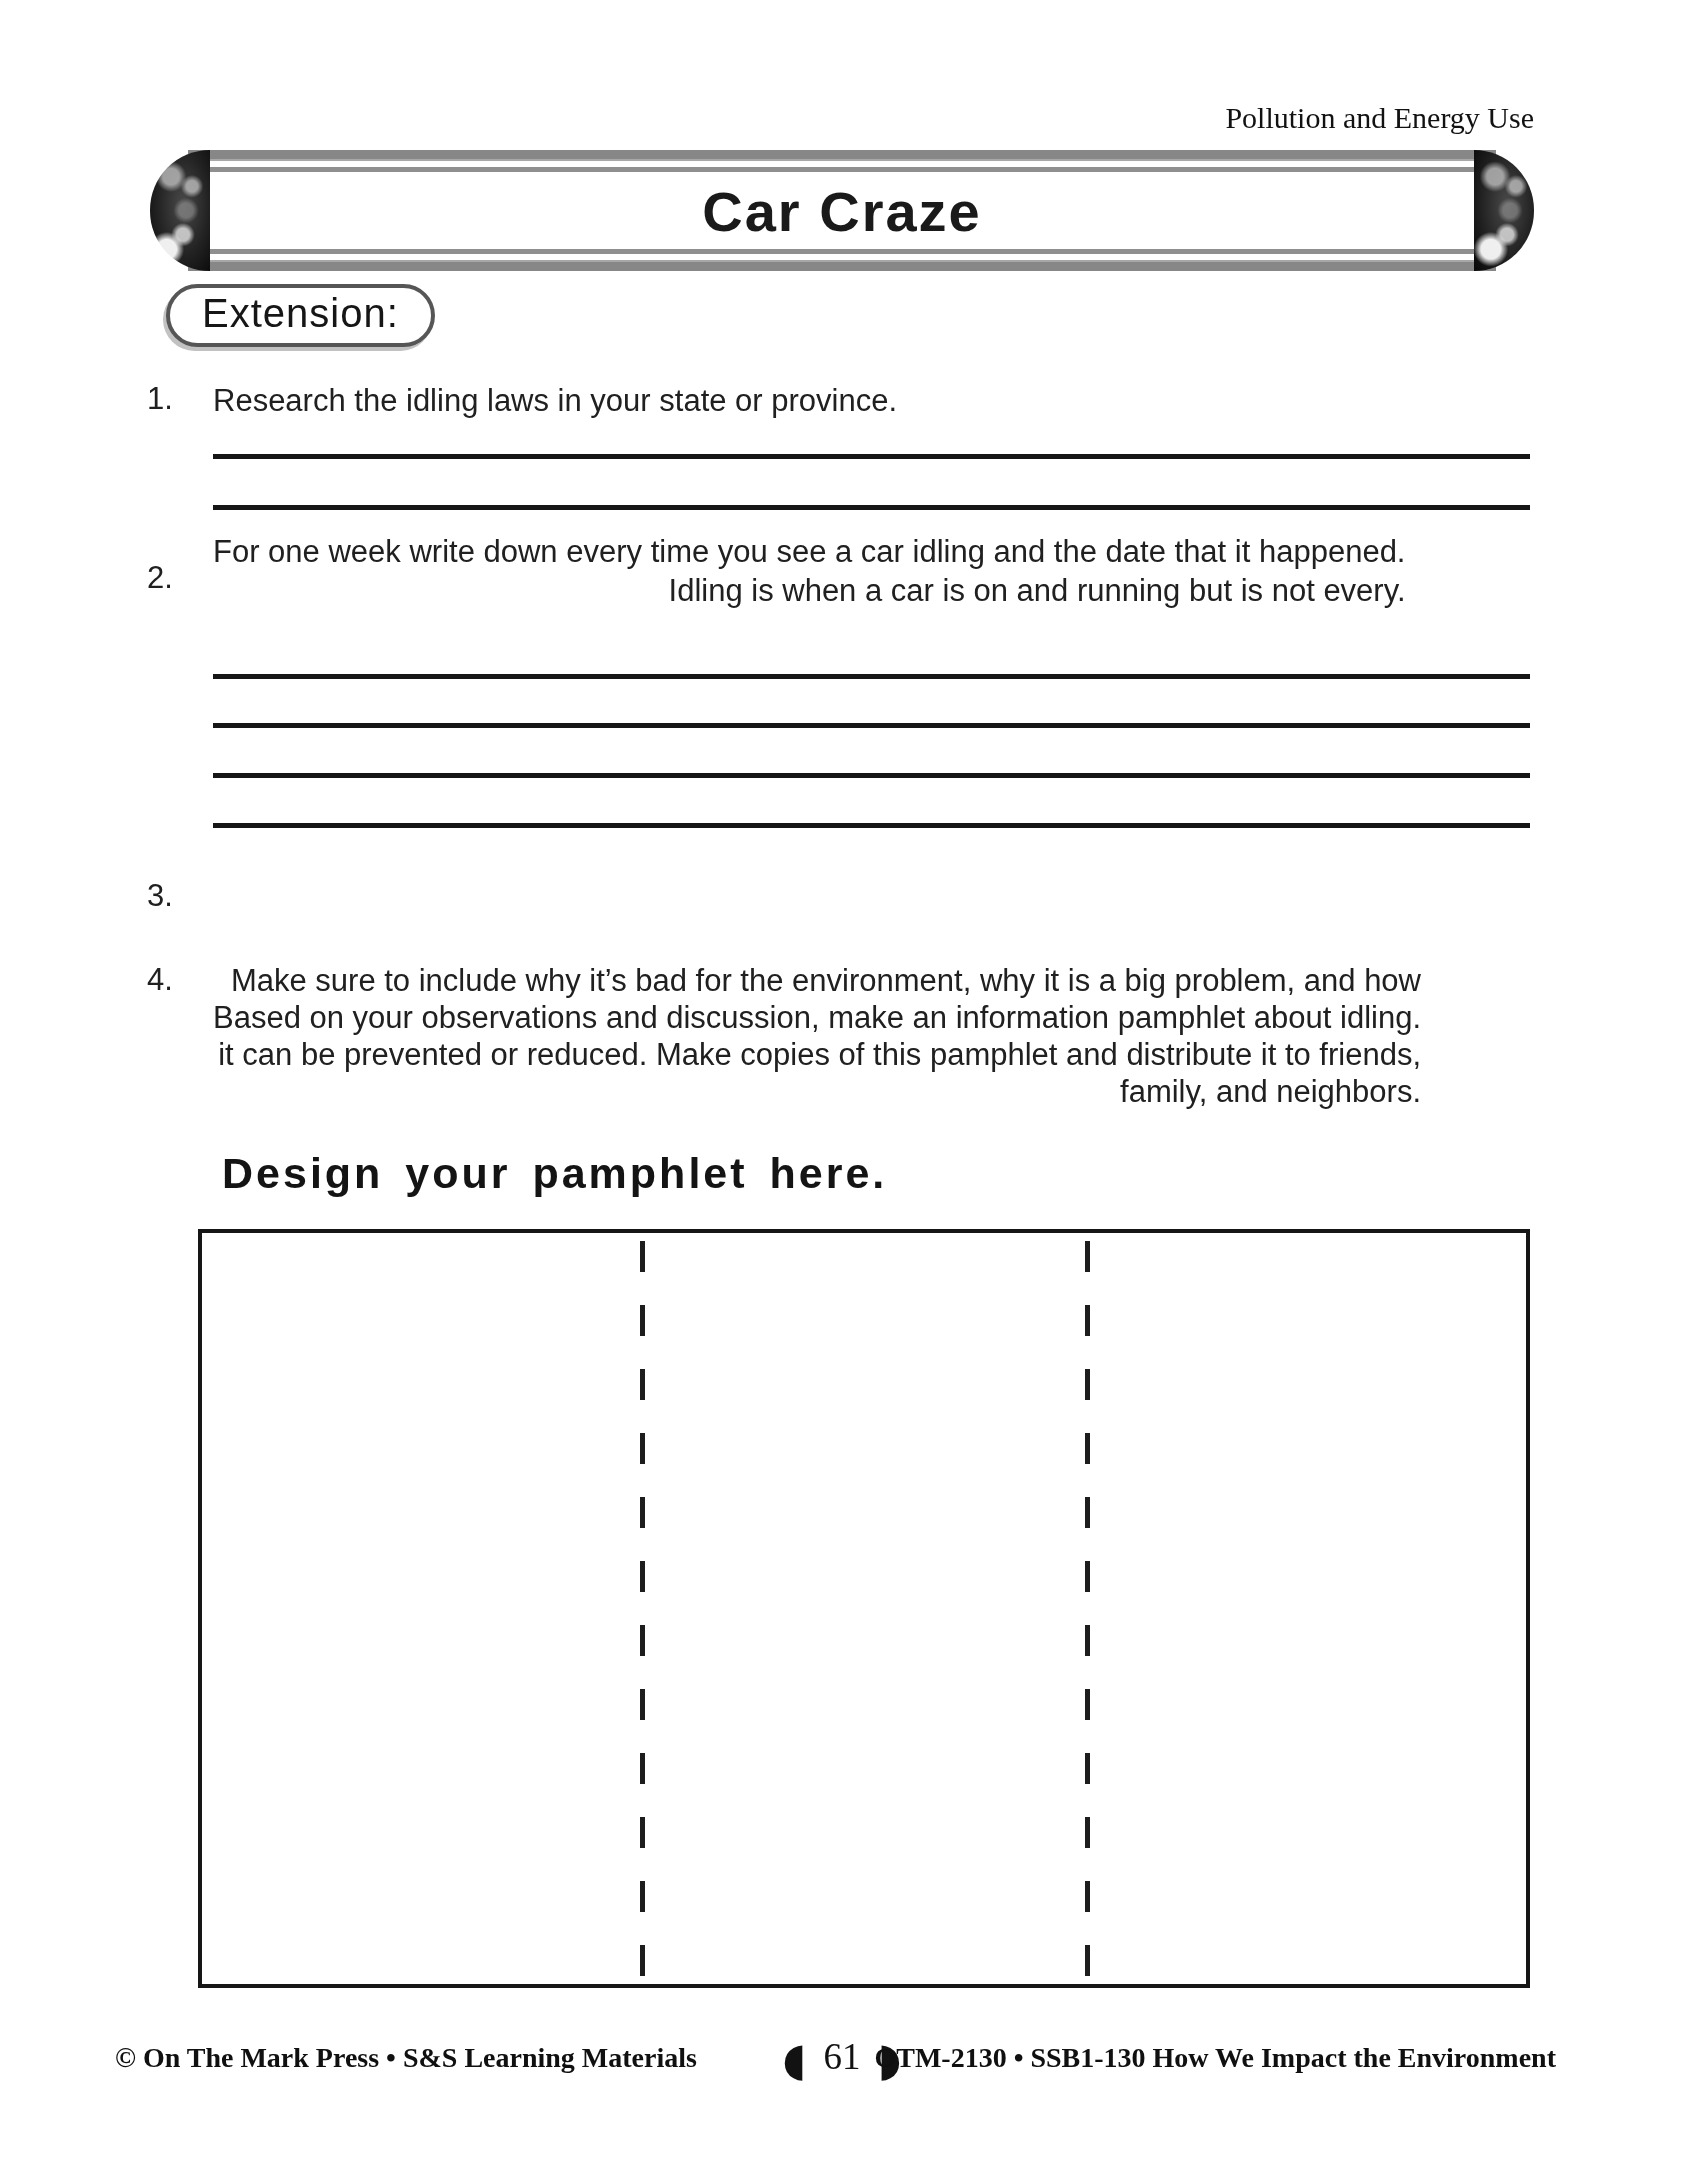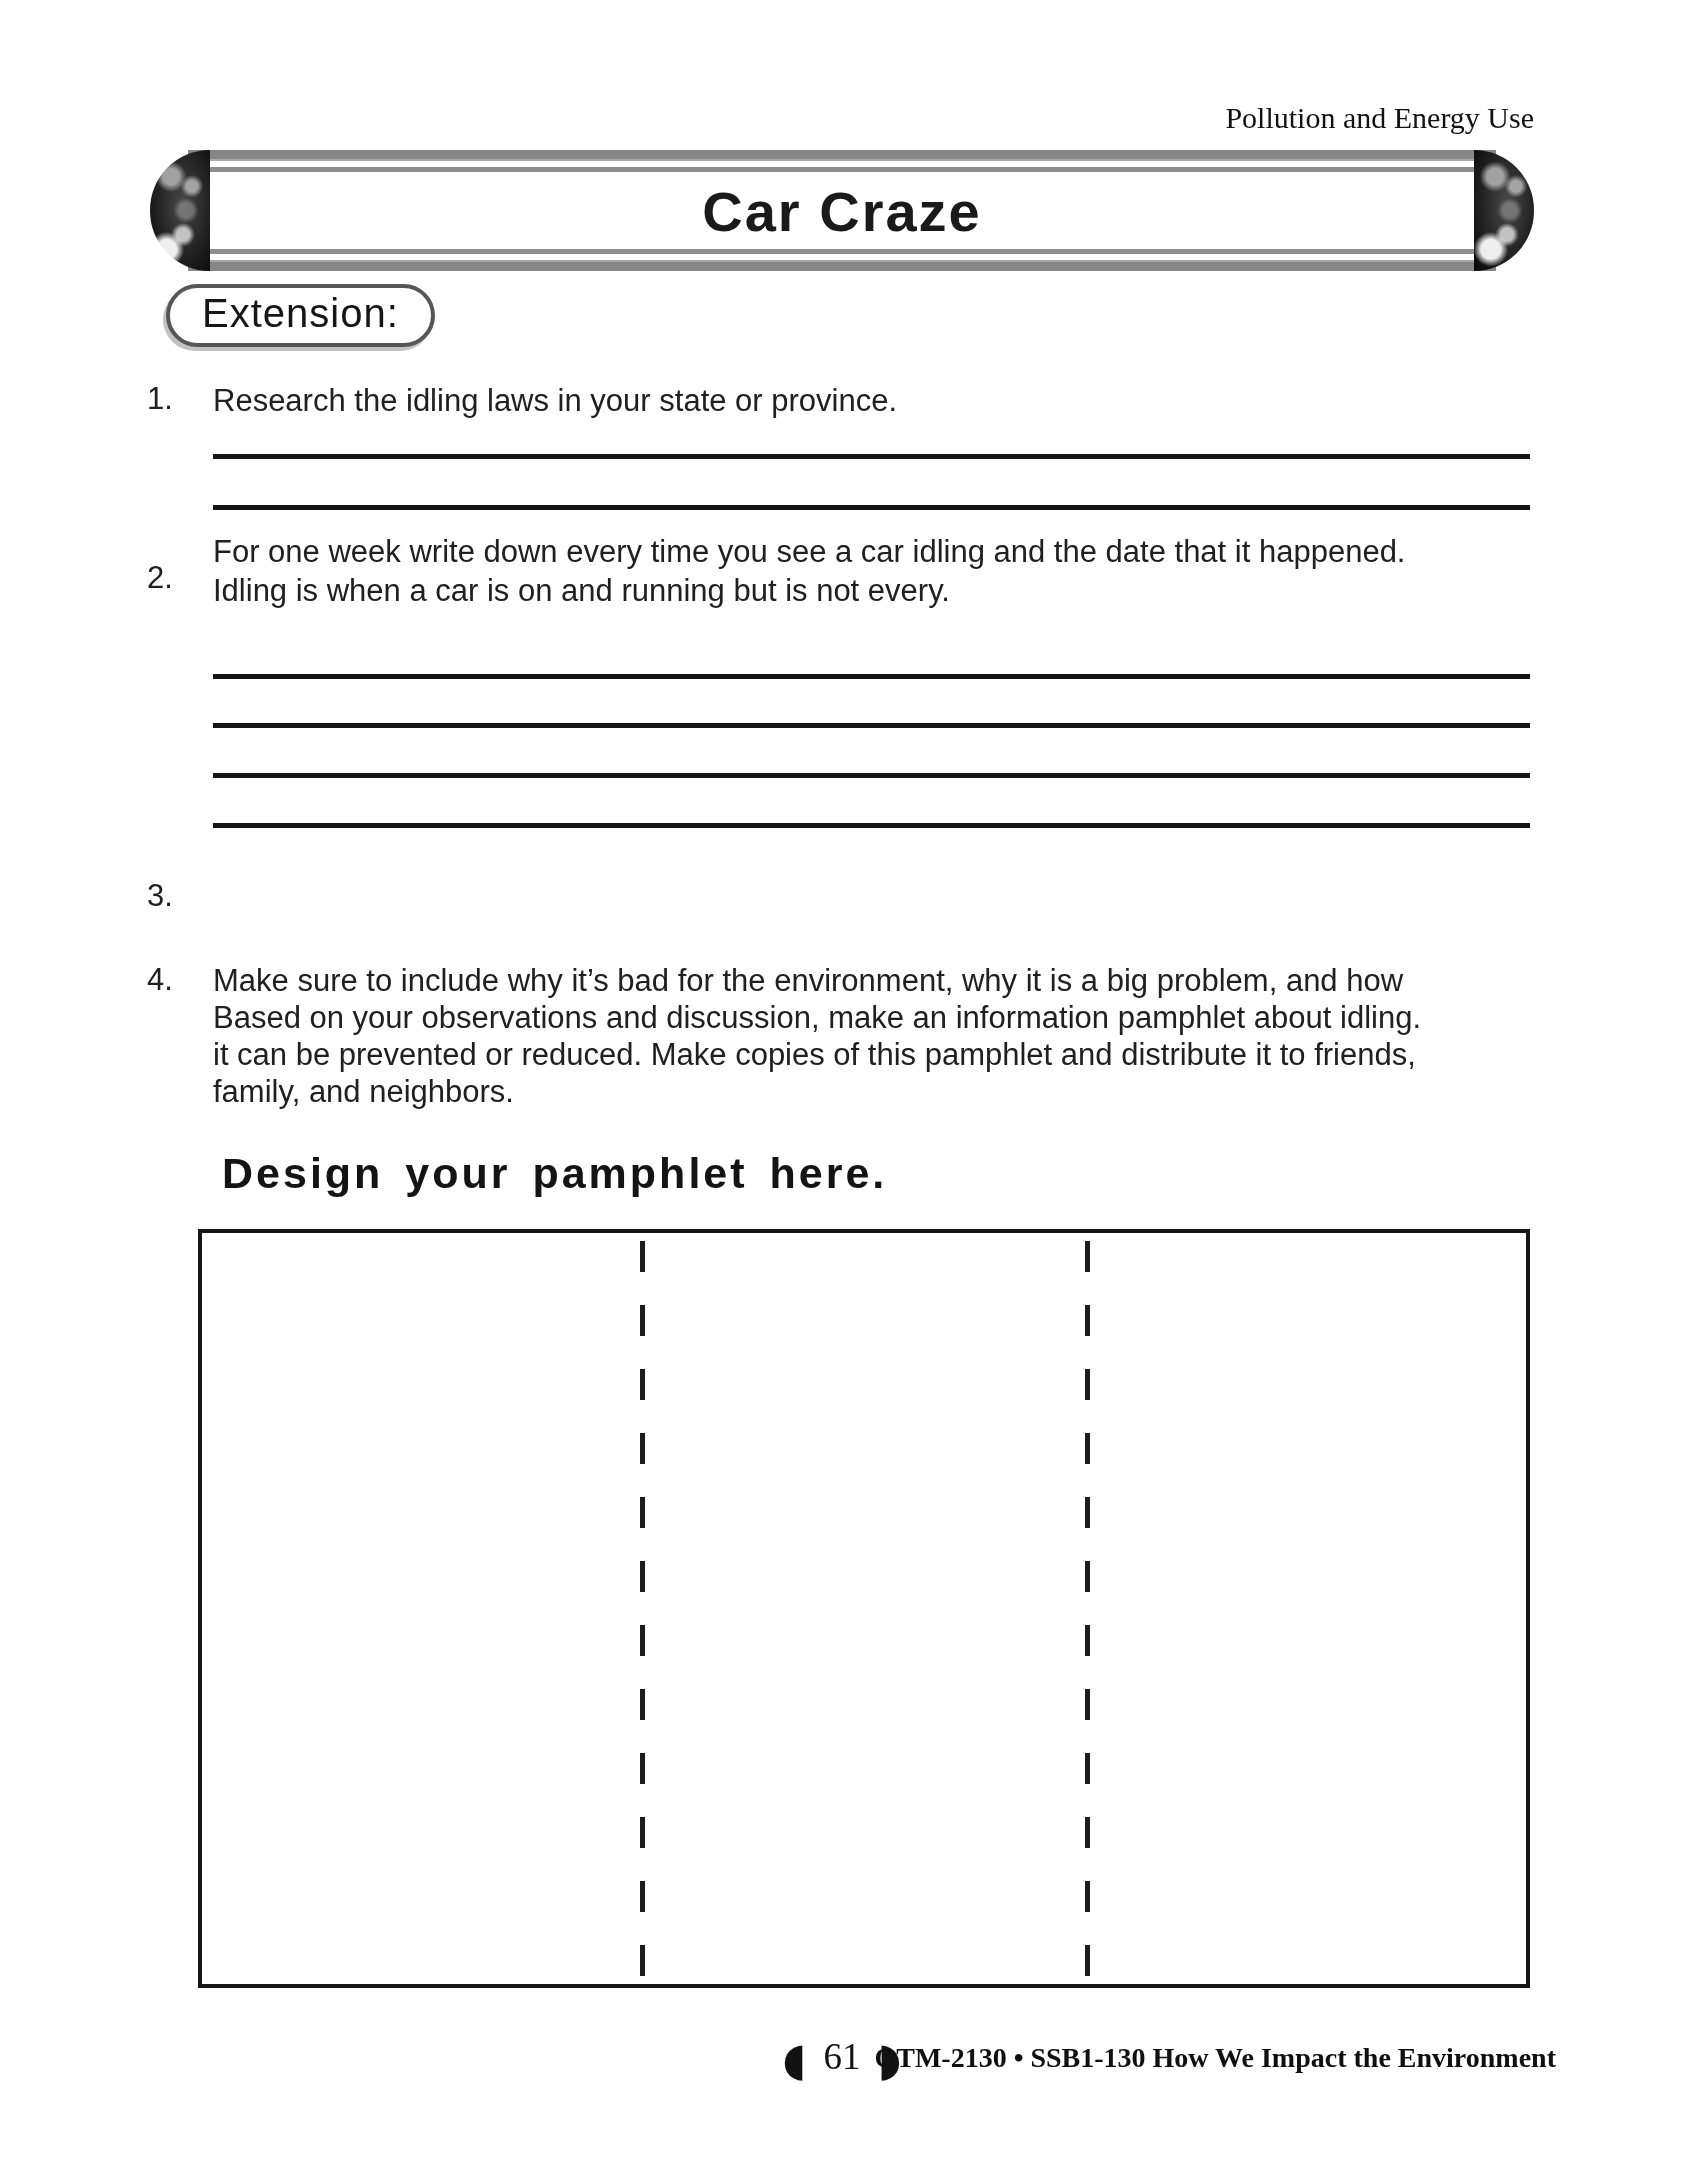--- a/index.html
+++ b/index.html
@@ -1,15 +1,15 @@
 <!DOCTYPE html>
 <html><head>
 <meta charset="utf-8">
 <style>
-  * { margin:0; padding:0; box-sizing:border-box; }
+  * { margin:0; padding:0; box-sizing:border-box;text-align:right; }
   html,body { background:#e9e9e9; }
   .page {
     position:relative;
     width:1683px; height:2178px;
     background:#ffffff;
     margin:0 auto;
     font-family:"Liberation Sans", sans-serif;
     color:#1c1c1c;
     overflow:hidden;
   }
@@ -156,20 +156,21 @@
     <div>Based on your observations and discussion, make an information pamphlet about idling.</div>
     <div>it can be prevented or reduced. Make copies of this pamphlet and distribute it to friends,</div>
     <div>family, and neighbors.</div>
   </div>
 
   <div class="pamphlet-heading">Design your pamphlet here.</div>
   <div class="pamphlet-box"></div>
   <div class="fold-line one"></div>
   <div class="fold-line two"></div>
 
+  <div class="footer-left">© On The Mark Press • S&amp;S Learning Materials</div>
   <div class="page-number-group">
     <span class="page-cap">◖</span>
     <span class="page-number">61</span>
     <span class="page-cap">◗</span>
   </div>
   <div class="footer-right">OTM-2130 • SSB1-130 How We Impact the Environment</div>
 
 </div>
 
 

